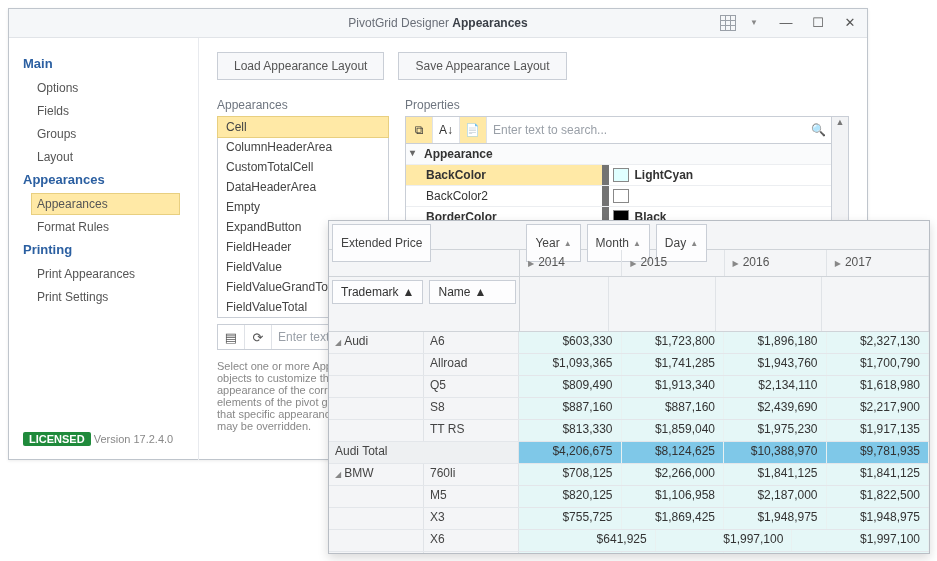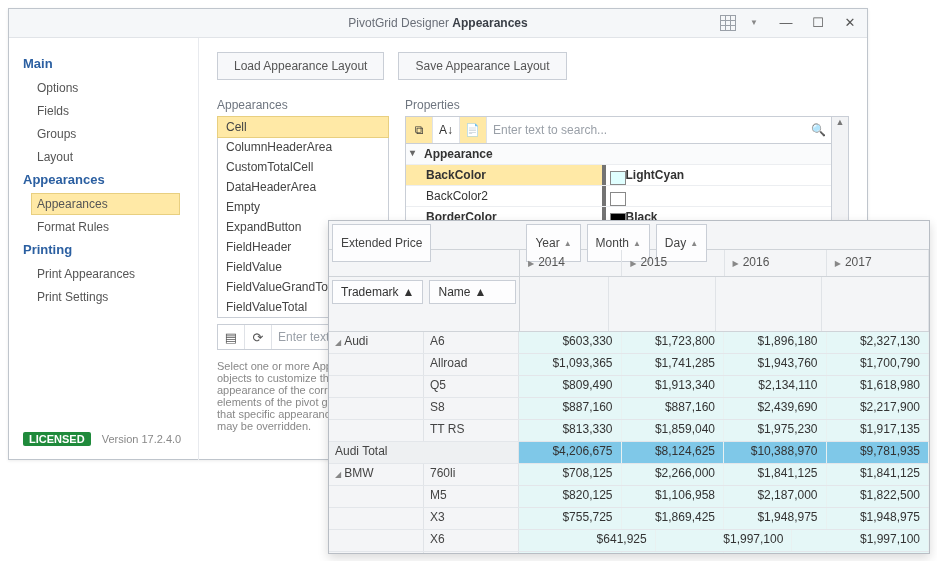--- a/index.html
+++ b/index.html
@@ -19,21 +19,21 @@
 .winctrls .dropdown{font-size:8px;color:#888;margin-left:-6px}
 
 .dbody{display:flex;height:calc(100% - 28px)}
 
 
 .nav{width:190px;padding:14px 10px 10px 14px;box-sizing:border-box;border-right:1px solid #e8eaee}
 .nav h3{margin:4px 0 6px;font-size:13px;color:#2b5fa1;font-weight:700}
 .nav .item{padding:4px 6px;margin:1px 8px;color:#555;border-radius:0}
 .nav .item.sel{background:#ffe9a6;border:1px solid #e8cf80;padding:3px 5px}
 .license{position:absolute;bottom:14px;left:14px;font-size:11px;color:#888}
-.license .badge{background:#1f8a3b;color:#fff;padding:1px 6px;border-radius:2px;font-weight:600;margin-right:8px}
+.license .badge{background:#1f8a3b;color:#fff;padding:1px 6px;border-radius:2px;font-weight:600;margin-right:0}
 
 
 .content{flex:1;padding:14px 18px;box-sizing:border-box;position:relative}
 .btnrow{display:flex;gap:14px;margin-bottom:18px}
 .btn{border:1px solid #c9ced6;background:#f7f8fa;padding:6px 16px;color:#555}
 .lbl{color:#6f7680;margin-bottom:4px}
 .cols{display:flex;gap:18px}
 
 
 .aplist{width:170px;border:1px solid #c9ced6}
@@ -49,21 +49,21 @@
 .ptoolbar{border:1px solid #c9ced6;display:flex;align-items:center;height:26px}
 .ptoolbar .pbtn{width:26px;height:100%;border-right:1px solid #dfe2e7;display:flex;align-items:center;justify-content:center;font-size:12px}
 .ptoolbar .pbtn.y{background:#ffe9a6}
 .ptoolbar .psearch{flex:1;padding:0 6px;color:#9aa0a8}
 .ptoolbar .glass{width:24px;text-align:center;color:#777}
 .pgrid{border:1px solid #c9ced6;border-top:0}
 .pcat{padding:3px 6px 3px 18px;font-weight:700;position:relative;background:#fafbfc}
 .pcat::before{content:"▾";position:absolute;left:4px;top:3px;font-size:10px;color:#666}
 .prow{display:flex;height:20px;line-height:20px;border-top:1px solid #eceef1}
 .prow .pn{width:46%;padding-left:20px;box-sizing:border-box}
-.prow .pv{flex:1;display:flex;align-items:flex-end;border-left:4px solid #737373;padding-left:4px}
+.prow .pv{flex:1;display:flex;align-items:center;gap:6px;border-left:7px solid #737373;padding-left:4px}
 .prow.hot .pn{background:#ffe9a6}
 .swatch{width:14px;height:12px;border:1px solid #888;display:inline-block}
 .scrollbar{width:16px;background:#f2f3f5;border:1px solid #c9ced6;border-left:0;display:flex;flex-direction:column;justify-content:space-between;align-items:center;font-size:9px;color:#777}
 .propswrap{display:flex}
 
 
 .pivot{position:absolute;left:328px;top:220px;width:600px;height:332px;border:1px solid #b8bdc4;background:#fff;box-shadow:0 4px 10px rgba(0,0,0,.15);overflow:hidden}
 .fbar{height:28px;display:flex;border-bottom:1px solid #cfd3d8;background:#f4f5f7}
 .fchip{border:1px solid #c9ced6;background:#fdfdfe;margin:3px;padding:18px 8px;display:flex;align-items:center;gap:4px;color:#444}
 .fchip .asc{font-size:8px;color:#888}

